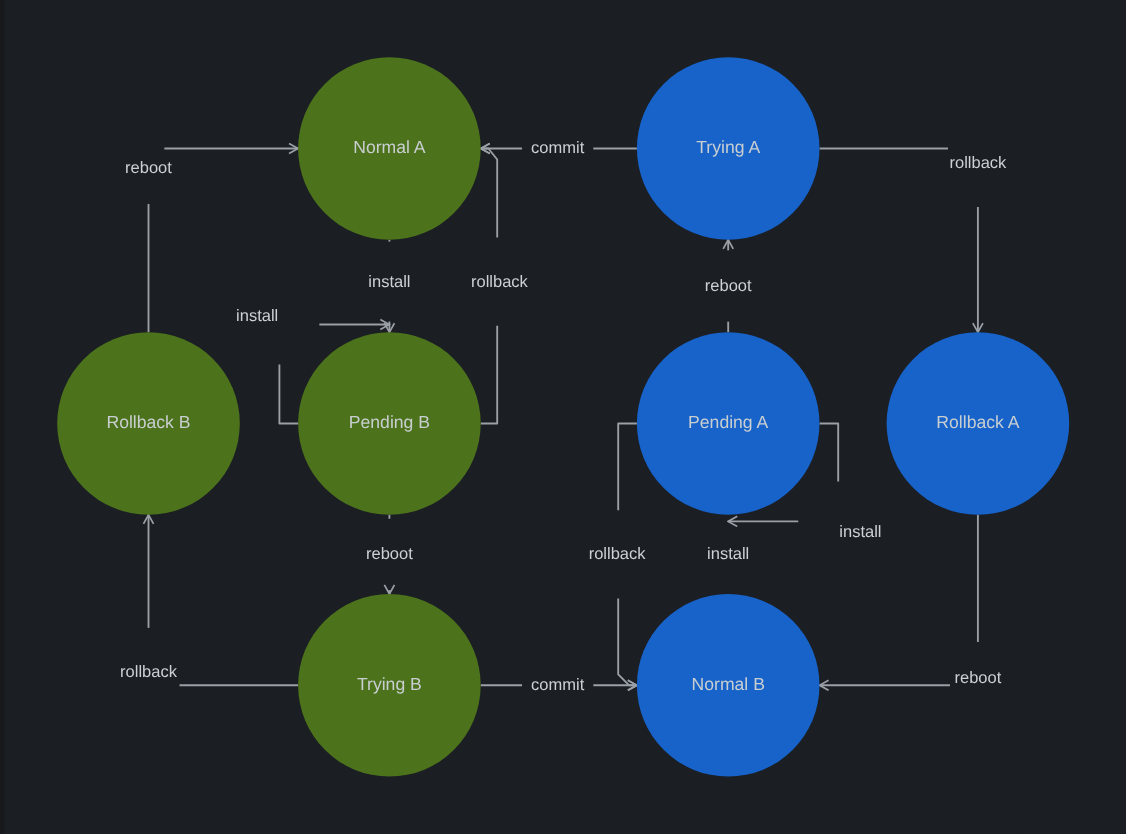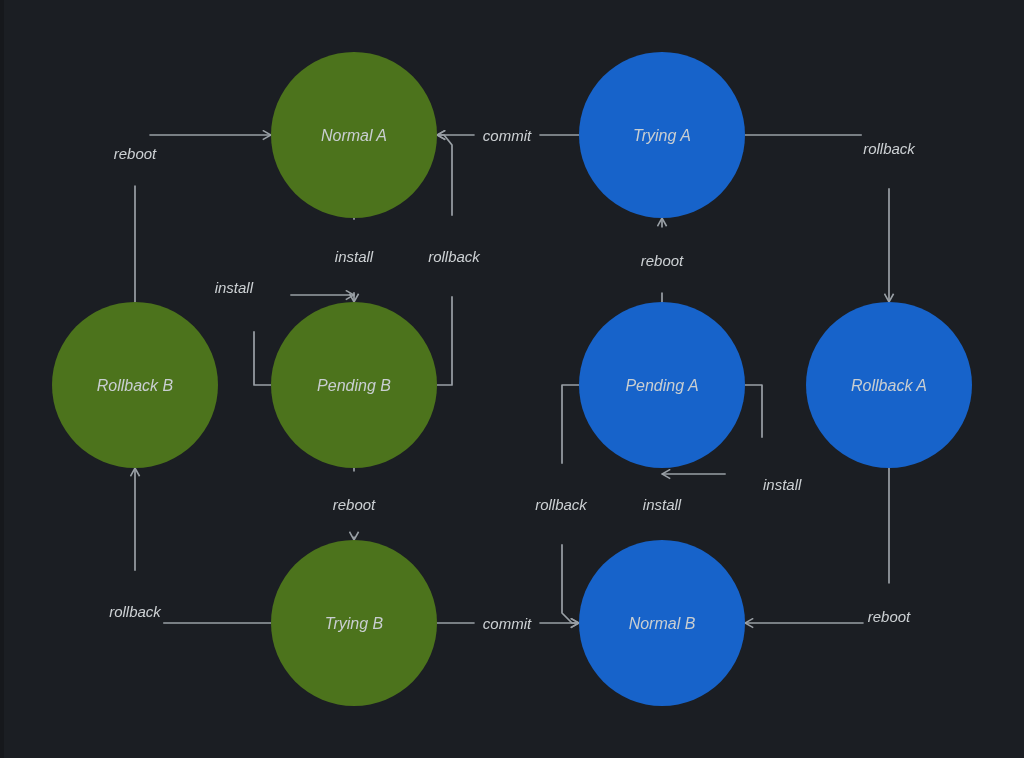--- a/index.html
+++ b/index.html
@@ -12,21 +12,20 @@
     width: 1024px;
     height: 758px;
     overflow: hidden;
     font-family: "Liberation Sans", sans-serif;
   }
   #canvas-wrap {
     position: relative;
     width: 928px;
     height: 758px;
     background: #1b1e23;
-    font-style: italic;
   }
   #left-gutter {
     position: absolute;
     left: 0; top: 0;
     width: 4px; height: 758px;
     background: #16181c;
   }
   svg#diagram {
     position: absolute;
     left: 0; top: 0;

